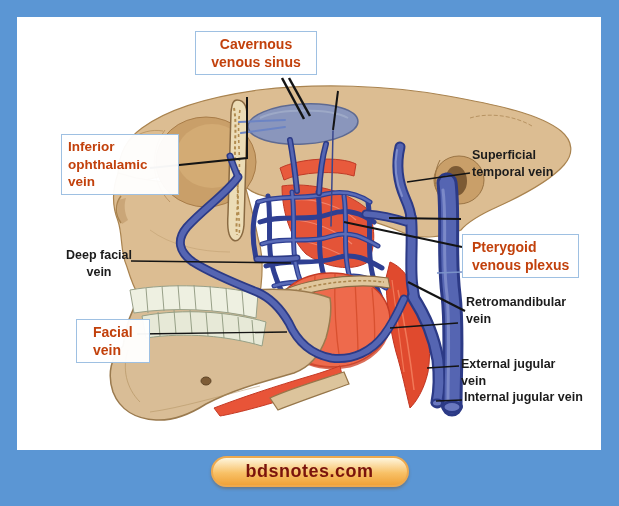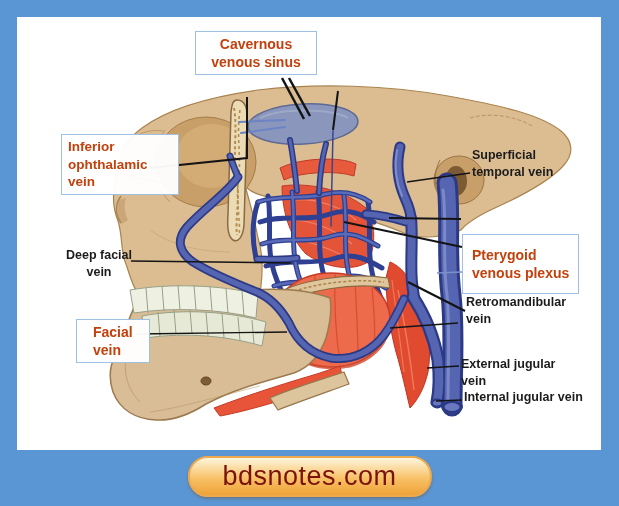--- a/index.html
+++ b/index.html
@@ -10,31 +10,31 @@
   svg.illustration{position:absolute;left:0;top:0;width:619px;height:506px;pointer-events:none;}
   .label{position:absolute;font-weight:bold;white-space:pre-line;z-index:5;}
   .label.black{color:#1c1c1c;font-size:12.5px;line-height:1.32;}
   .label.boxed{color:#c2410c;background:rgba(255,255,255,.96);border:1.5px solid #9ec0e2;
                font-size:13.5px;line-height:1.3;}
   #lbl-cavernous{left:195px;top:31px;width:120px;text-align:center;padding:3px 0;font-size:14px;}
   #lbl-emissary{left:330px;top:36px;width:170px;}
   #lbl-infoph{left:33px;top:134px;width:104px;padding:3px 6px;margin-left:28px;}
   #lbl-suptemp{left:472px;top:147px;width:100px;}
   #lbl-maxillary{left:461px;top:204px;padding:2px 7px;font-size:14px;}
-  #lbl-pterygoid{left:462px;top:234px;padding:11px 9px;font-size:14px;}
+  #lbl-pterygoid{left:462px;top:234px;padding:3px 9px;font-size:14px;}
   #lbl-deepfacial{left:53px;top:247px;width:92px;text-align:center;}
   #lbl-retroman{left:466px;top:294px;width:114px;}
   #lbl-facial{left:76px;top:319px;padding:3px 16px;font-size:14px;}
   #lbl-extjug{left:461px;top:356px;width:113px;}
   #lbl-intjug{left:464px;top:389px;width:138px;}
   .footer-badge{position:absolute;left:50%;top:456px;transform:translateX(-50%);
       background:linear-gradient(#fef6dd, #f8c167 55%, #efa238);
       border:2px solid #eda94e;border-radius:20px;padding:3px 33px;z-index:6;
       box-shadow:0 2px 3px rgba(120,70,10,.35);}
-  .footer-badge span{font-size:27px;font-weight:normal;color:#7a130c;letter-spacing:.5px;}
+  .footer-badge span{font-size:18px;font-weight:bold;color:#7a130c;letter-spacing:.5px;}
 </style>
 </head>
 <body>
 
 <div class="frame">
   <div class="canvas"></div>
 
   <svg class="illustration" viewBox="0 0 619 506">
 
     <g>

